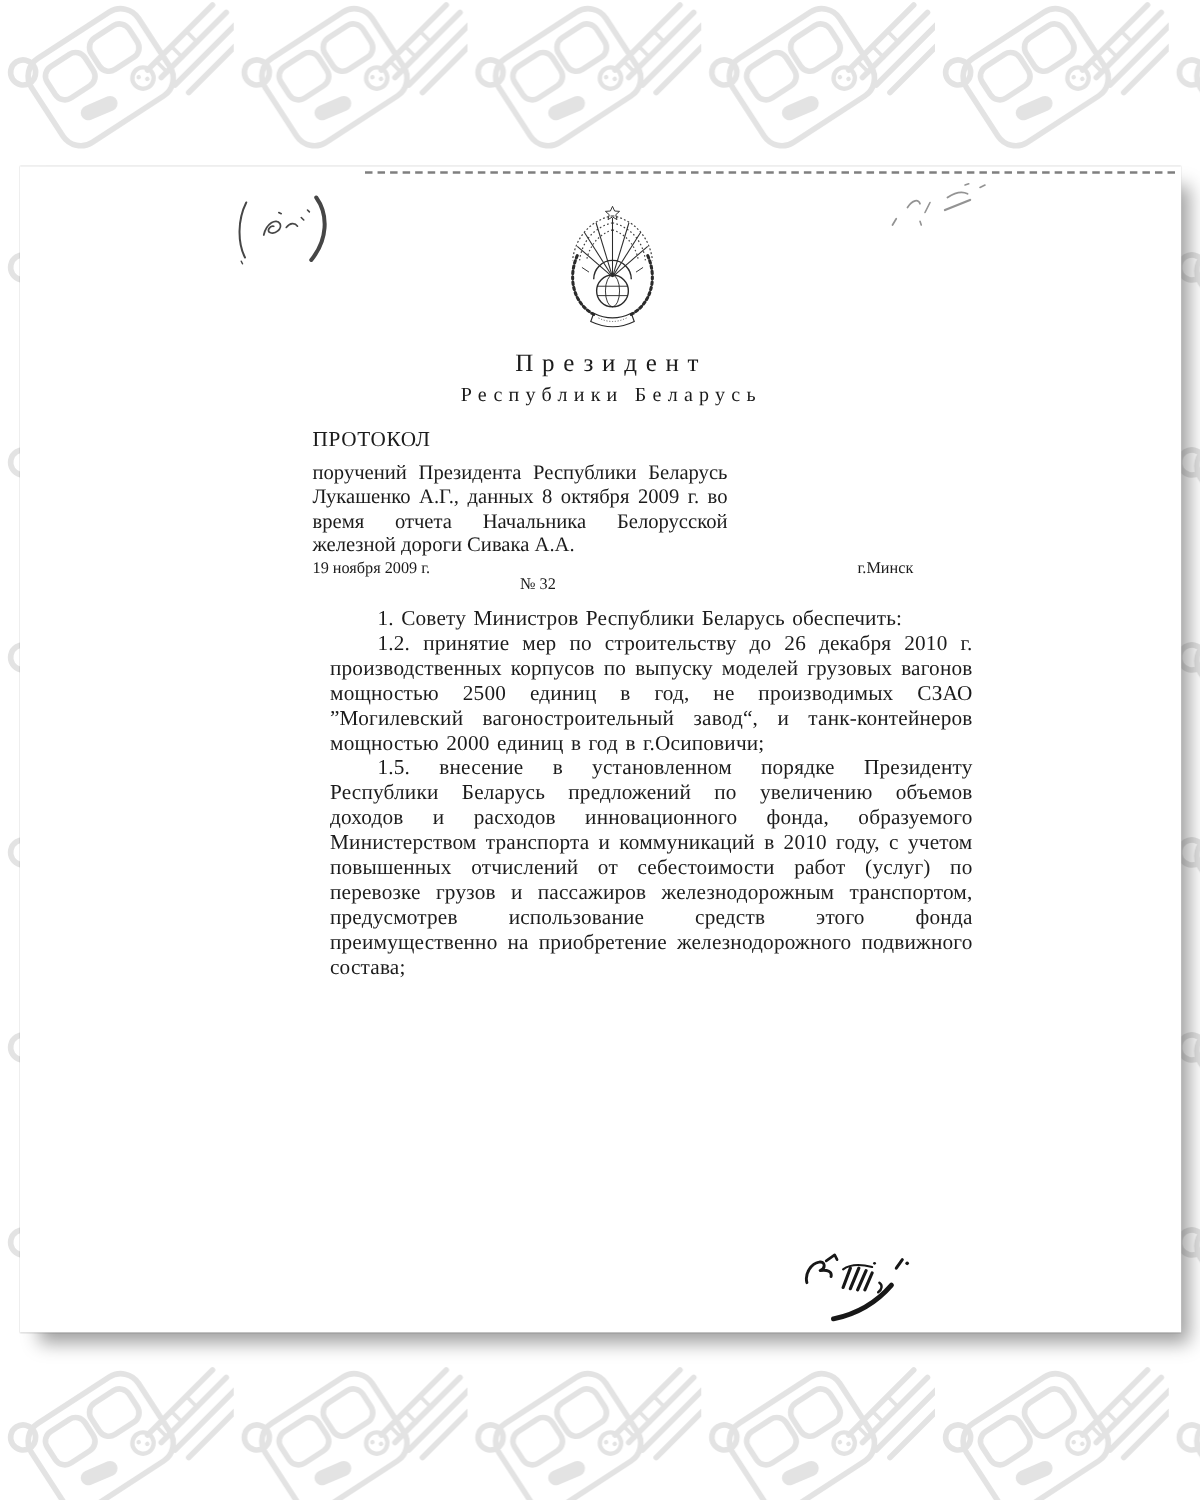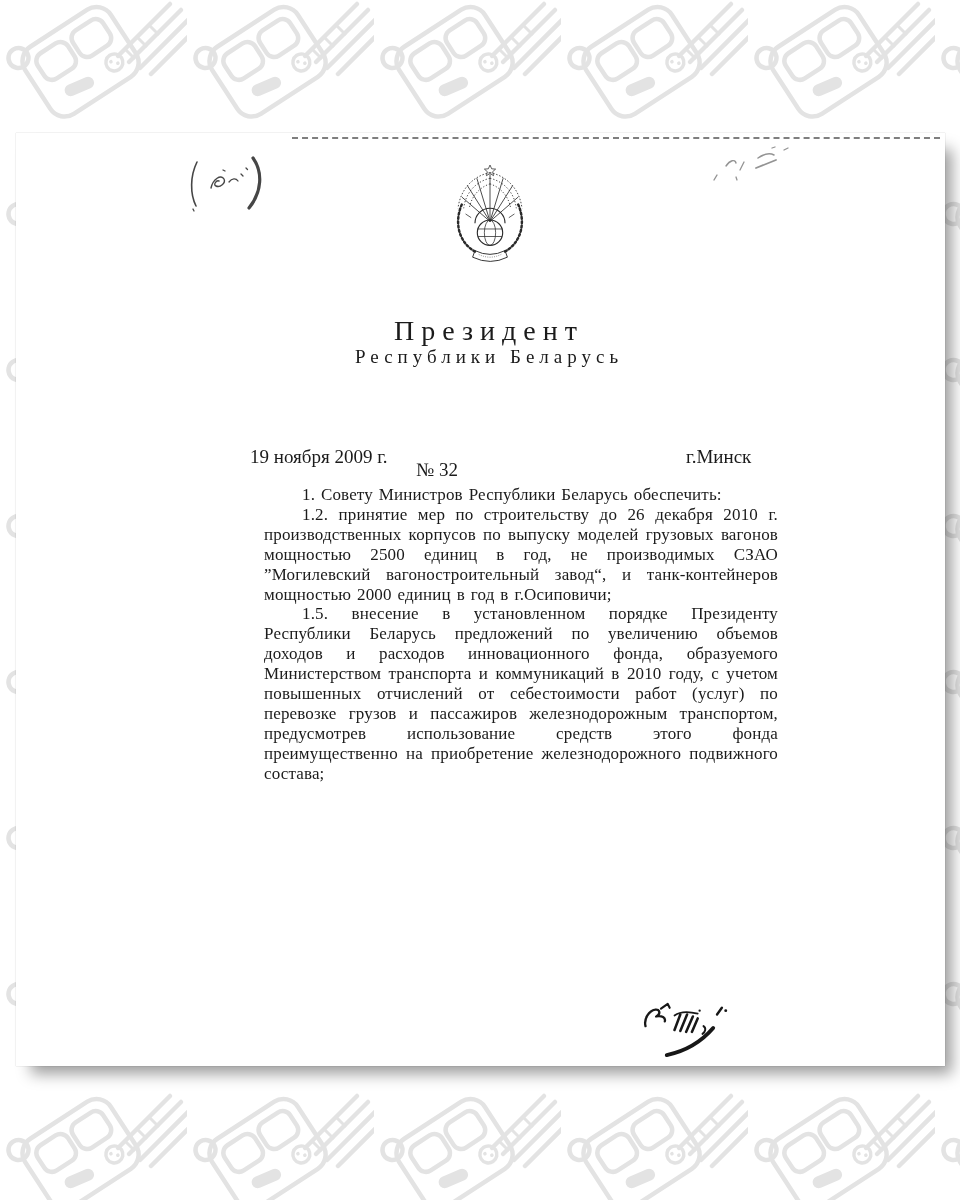--- a/index.html
+++ b/index.html
@@ -16,26 +16,26 @@
     box-shadow:0 0 1px rgba(0,0,0,.28), 11px 12px 14px -4px rgba(0,0,0,.38);
   }
   .scan-edge{
     position:absolute;left:276px;top:4px;width:648px;height:0;
     border-top:2px dashed #3c3c3c;opacity:.65;
   }
   .mark-tl{position:absolute;left:167px;top:21px;}
   .mark-tr{position:absolute;left:690px;top:11px;}
   .emblem{position:absolute;left:427px;top:29px;}
   .letterhead{position:absolute;left:216px;top:145px;width:514px;text-align:center;}
-  .lh1{font-size:28px;letter-spacing:7px;line-height:26px;white-space:nowrap;margin-top:40px;}
-  .lh2{font-size:19px;letter-spacing:5px;line-height:26px;white-space:nowrap;}
+  .lh1{font-size:20px;letter-spacing:7px;line-height:26px;white-space:nowrap;}
+  .lh2{font-size:16px;letter-spacing:5px;line-height:26px;white-space:nowrap;}
   .doc-head{position:absolute;left:234px;top:209px;width:332px;}
   .doc-type{font-size:17px;letter-spacing:.5px;margin:0 0 6px 0;}
   .doc-desc{font-size:16.5px;line-height:19.3px;text-align:justify;margin:0;}
-  .date-row{position:absolute;left:234px;top:313px;width:600px;height:20px;font-size:19px;}
+  .date-row{position:absolute;left:234px;top:313px;width:600px;height:20px;font-size:13px;}
   .d-date{position:absolute;left:0;top:0;white-space:nowrap;}
   .d-num{position:absolute;left:166px;top:13px;white-space:nowrap;}
   .d-place{position:absolute;left:436px;top:0;white-space:nowrap;}
   .body-text{
     position:absolute;left:234px;top:352px;width:514px;
     font-size:17px;line-height:19.9px;text-align:justify;
     word-spacing:1.5px;letter-spacing:.15px;margin-left:14px;
   }
   .body-text p{margin:0;text-indent:38px;text-align-last:left;}
   .signature{position:absolute;left:614px;top:868px;}
@@ -130,20 +130,24 @@
       <path d="M34 93 q 16 8 32 0 l 2.5 7 q -18 9 -37 0 z" stroke-width="1"></path>
       <path d="M38 97 q 12 6 24 0" stroke-width=".6" stroke-dasharray="1 1.4"></path>
     </g>
   </svg>
 
   <div class="letterhead">
     <div class="lh1">Президент</div>
     <div class="lh2">Республики Беларусь</div>
   </div>
 
+  <div class="doc-head">
+    <p class="doc-type">ПРОТОКОЛ</p>
+    <p class="doc-desc">поручений Президента Республики Беларусь Лукашенко А.Г., данных 8 октября 2009 г. во время отчета Начальника Белорусской железной дороги Сивака А.А.</p>
+  </div>
 
   <div class="date-row">
     <span class="d-date">19 ноября 2009 г.</span>
     <span class="d-num">№ 32</span>
     <span class="d-place">г.Минск</span>
   </div>
 
   <div class="body-text">
     <p>1. Совету Министров Республики Беларусь обеспечить:</p>
     <p>1.2. принятие мер по строительству до 26 декабря 2010 г. производственных корпусов по выпуску моделей грузовых вагонов мощностью 2500 единиц в год, не производимых СЗАО ”Могилевский вагоностроительный завод“, и танк-контейнеров мощностью 2000 единиц в год в г.Осиповичи;</p>

